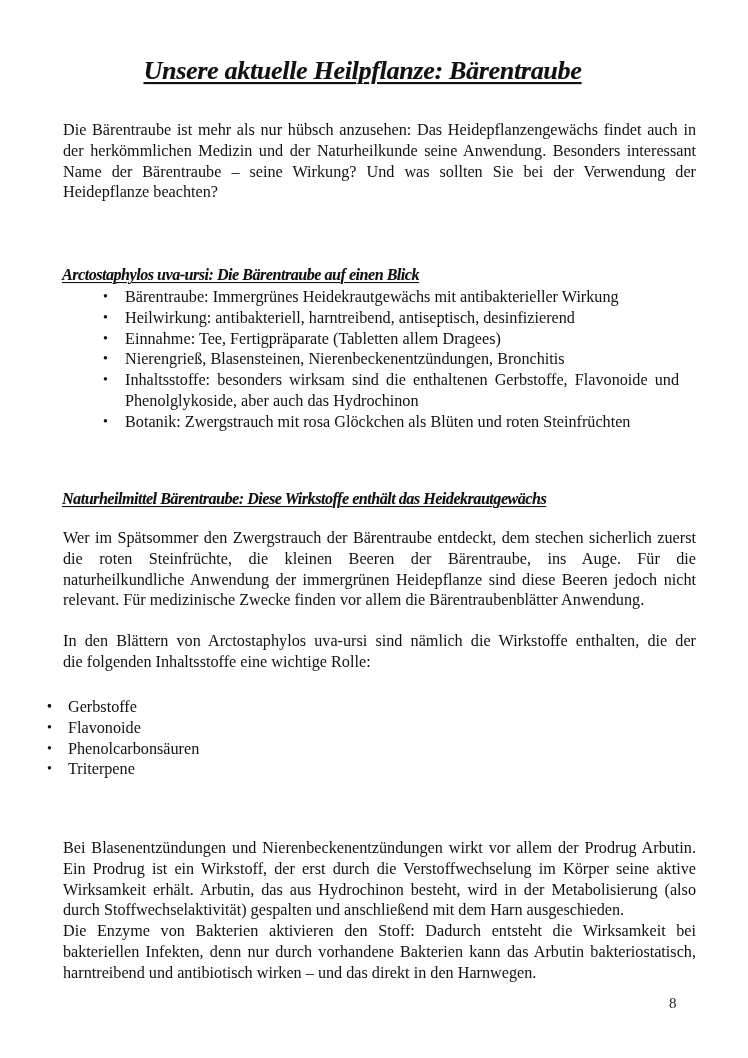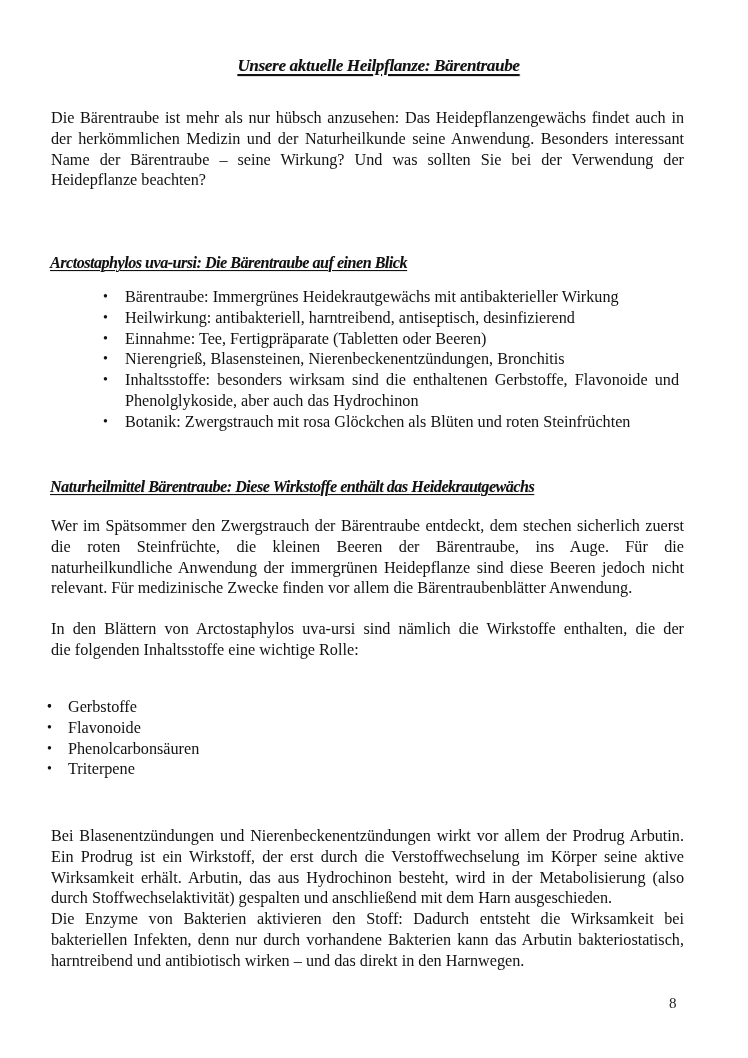--- a/index.html
+++ b/index.html
@@ -3,40 +3,40 @@
 <meta charset="utf-8">
 <style>
   html, body { margin: 0; padding: 0; background: #ffffff; }
   body {
     width: 748px; height: 1058px; position: relative; overflow: hidden;
     font-family: "Liberation Serif", "DejaVu Serif", serif;
     color: #111111;
   }
   .page { position: absolute; left: 46px; top: 0; width: 633px; }
   .title {
-    position: absolute; left: 16px; width: 633px; top: 56px;
+    position: absolute; left: 0; width: 633px; top: 56px;
     text-align: center;
-    font-size: 17px; font-style: italic; font-weight: bold;
+    font-size: 26px; font-style: italic; font-weight: bold;
     text-decoration: underline; text-decoration-thickness: 1.5px; text-underline-offset: 3px;
     letter-spacing: -0.3px;
     text-shadow: 0.4px 0.4px 0.6px rgba(0,0,0,0.35);
     margin: 0;
   }
   .para {
     position: absolute; left: 0; width: 633px;
     font-size: 16.2px; line-height: 20.8px;
-    text-align: justify; margin: 5px;
+    text-align: justify; margin: 17px;
   }
   .subhead {
     position: absolute; left: 0; width: 633px;
     font-size: 16px; line-height: 20px; font-style: italic; font-weight: bold;
     text-decoration: underline; text-decoration-thickness: 1px; text-underline-offset: 2px;
     letter-spacing: -0.45px;
     text-shadow: 0.3px 0.3px 0.5px rgba(0,0,0,0.3);
-    margin: 4px;
+    margin: 16px;
   }
   ul.list { position: absolute; margin: 0; padding: 0; list-style: none; }
   ul.list li {
     position: relative; font-size: 16.2px; line-height: 20.8px; text-align: justify;
   }
   ul.list li .bullet { position: absolute; font-size: 14px; line-height: 20.8px; }
   ul.list1 { left: 79px; top: 287px; width: 554px; }
   ul.list1 li { padding-left: 0; }
   ul.list1 li .bullet { left: -22px; }
   ul.list2 { left: 22px; top: 697px; width: 400px; }
@@ -67,21 +67,21 @@
     <li>
       <span class="bullet">•</span>
       <span class="line end">Bärentraube: Immergrünes Heidekrautgewächs mit antibakterieller Wirkung</span>
     </li>
     <li>
       <span class="bullet">•</span>
       <span class="line end">Heilwirkung: antibakteriell, harntreibend, antiseptisch, desinfizierend</span>
     </li>
     <li>
       <span class="bullet">•</span>
-      <span class="line end">Einnahme: Tee, Fertigpräparate (Tabletten oder Beeren)</span>
+      <span class="line end">Einnahme: Tee, Fertigpräparate (Tabletten allem Dragees)</span>
     </li>
     <li>
       <span class="bullet">•</span>
       <span class="line end">Nierengrieß, Blasensteinen, Nierenbeckenentzündungen, Bronchitis</span>
     </li>
     <li>
       <span class="bullet">•</span>
       <span class="line">Inhaltsstoffe: besonders wirksam sind die enthaltenen Gerbstoffe, Flavonoide und</span>
       <span class="line end">Phenolglykoside, aber auch das Hydrochinon</span>
     </li>

